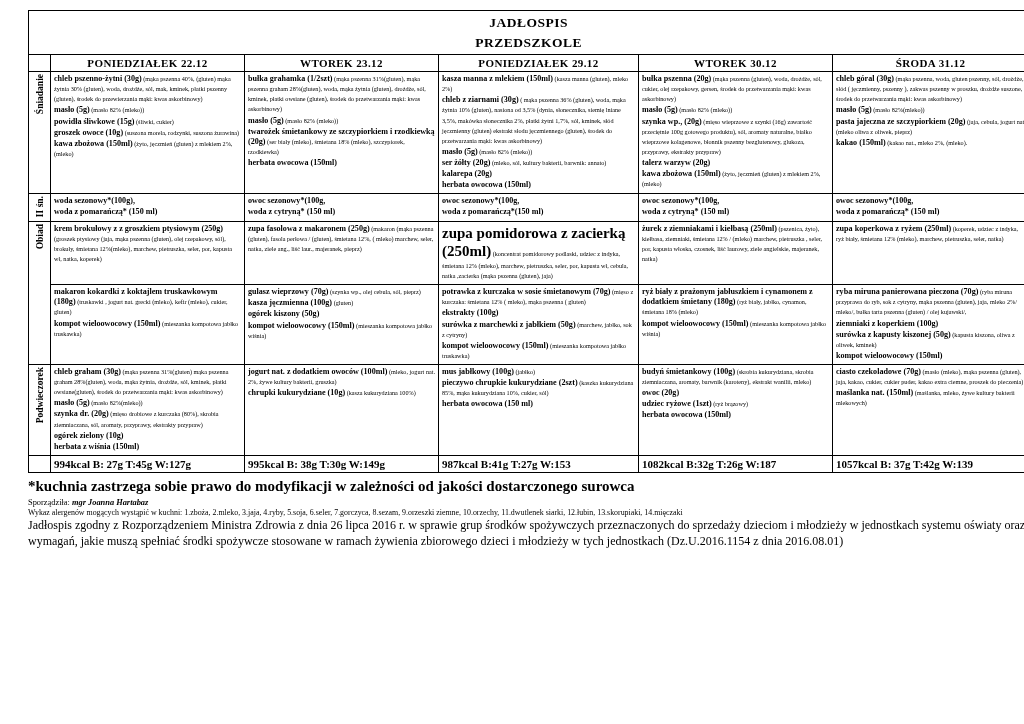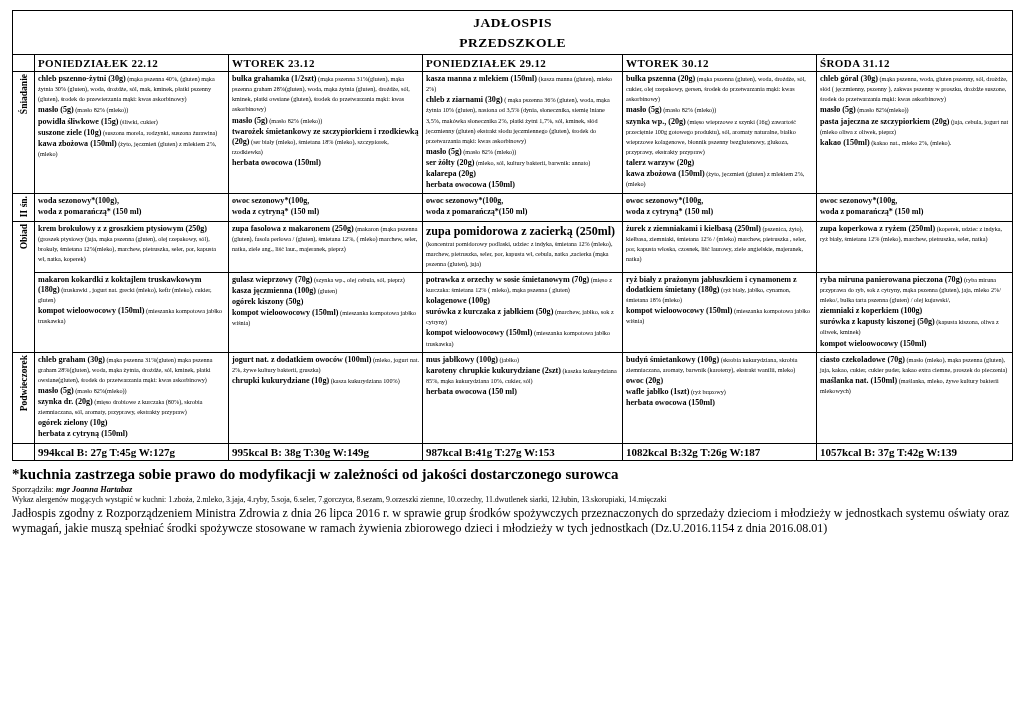--- a/index.html
+++ b/index.html
@@ -12,21 +12,21 @@
     height: 724px;
     font-family: "Liberation Serif", serif;
     color: #000;
     overflow: hidden;
   }
   .page {
     position: relative;
     width: 1024px;
     height: 724px;
     box-sizing: border-box;
-    padding: 10px 12px 4px 12px;
+    padding: 10px 12px 4px 28px;
   }
   table.menu {
     width: 1000px;
     border-collapse: collapse;
     table-layout: fixed;
   }
   table.menu td, table.menu th {
     border: 1px solid #000;
     vertical-align: top;
     padding: 2px 3px;
@@ -51,20 +51,21 @@
     padding: 0;
   }
   .rowlabel span {
     display: block;
     writing-mode: vertical-rl;
     transform: rotate(180deg);
     white-space: nowrap;
     margin: 0 auto;
   }
   .dayhead {
+    text-align: center;
     font-weight: bold;
     font-size: 11px;
     letter-spacing: 0.4px;
     padding: 5px 2px;
   }
   .cell {
     font-size: 8.1px;
     line-height: 1.25;
   }
   .cell p {
@@ -77,21 +78,21 @@
     font-size: 6.2px;
     font-weight: normal;
     line-height: 1.18;
   }
   .kcal {
     font-size: 11px;
     font-weight: bold;
     padding: 5px 4px;
   }
   .big .b {
-    font-size: 12px;
+    font-size: 15px;
   }
   .footer {
     margin-top: 4px;
     font-size: 8.2px;
     line-height: 1.32;
     width: 1000px;
   }
   .footer .f1 {
     font-weight: bold;
     font-size: 15px;
@@ -137,21 +138,21 @@
         <td class="dayhead">ŚRODA 31.12</td>
       </tr>
       <tr>
         <td class="rowlabel">
             <span>Śniadanie</span>
           </td>
         <td class="cell">
             <p><span class="b">chleb pszenno-żytni (30g)</span><span class="sm"> (mąka pszenna 40%, (gluten) mąka żytnia 30% (gluten), woda, drożdże, sól, mak, kminek, płatki pszenny (gluten), środek do przewierzania mąki: kwas askorbinowy)</span></p>
             <p><span class="b">masło (5g)</span><span class="sm"> (masło 82% (mleko))</span></p>
             <p><span class="b">powidła śliwkowe (15g)</span><span class="sm"> (śliwki, cukier)</span></p>
-            <p><span class="b">suszone ziele (10g)</span><span class="sm"> (suszona morela, rodzynki, suszona żurawina)</span></p>
+            <p><span class="b">groszek owoce (10g)</span><span class="sm"> (suszona morela, rodzynki, suszona żurawina)</span></p>
             <p><span class="b">kawa zbożowa (150ml)</span><span class="sm"> (żyto, jęczmień (gluten) z mlekiem 2%, (mleko)</span></p>
           </td>
         <td class="cell">
             <p><span class="b">bułka grahamka (1/2szt)</span><span class="sm"> (mąka pszenna 31%(gluten), mąka pszenna graham 28%(gluten), woda, mąka żytnia (gluten), drożdże, sól, kminek, płatki owsiane (gluten), środek do przetwarzania mąki: kwas askorbinowy)</span></p>
             <p><span class="b">masło (5g)</span><span class="sm"> (masło 82% (mleko))</span></p>
             <p><span class="b">twarożek śmietankowy ze szczypiorkiem i rzodkiewką (20g)</span><span class="sm"> (ser biały (mleko), śmietana 18% (mleko), szczypiorek, rzodkiewka)</span></p>
             <p><span class="b">herbata owocowa (150ml)</span></p>
           </td>
         <td class="cell">
             <p><span class="b">kasza manna z mlekiem (150ml)</span><span class="sm"> (kasza manna (gluten), mleko 2%)</span></p>
@@ -225,23 +226,23 @@
             <p><span class="b">makaron kokardki z koktajlem truskawkowym (180g)</span><span class="sm"> (truskawki , jogurt nat. grecki (mleko), kefir (mleko), cukier, gluten)</span></p>
             <p><span class="b">kompot wieloowocowy (150ml)</span><span class="sm"> (mieszanka kompotowa jabłko truskawka)</span></p>
           </td>
         <td class="cell">
             <p><span class="b">gulasz wieprzowy (70g)</span><span class="sm"> (szynka wp., olej cebula, sól, pieprz)</span></p>
             <p><span class="b">kasza jęczmienna (100g)</span><span class="sm"> (gluten)</span></p>
             <p><span class="b">ogórek kiszony (50g)</span></p>
             <p><span class="b">kompot wieloowocowy (150ml)</span><span class="sm"> (mieszanka kompotowa jabłko wiśnia)</span></p>
           </td>
         <td class="cell">
-            <p><span class="b">potrawka z orzechy w sosie śmietanowym (70g)</span><span class="sm"> (mięso z kurczaka: śmietana 12% ( mleko), mąka pszenna ( gluten)</span></p>
-            <p><span class="b">kolagenowe (100g)</span></p>
-            <p><span class="b">surówka z kurczaka z jabłkiem (50g)</span><span class="sm"> (marchew, jabłko, sok z cytryny)</span></p>
+            <p><span class="b">potrawka z kurczaka w sosie śmietanowym (70g)</span><span class="sm"> (mięso z kurczaka: śmietana 12% ( mleko), mąka pszenna ( gluten)</span></p>
+            <p><span class="b">ekstrakty (100g)</span></p>
+            <p><span class="b">surówka z marchewki z jabłkiem (50g)</span><span class="sm"> (marchew, jabłko, sok z cytryny)</span></p>
             <p><span class="b">kompot wieloowocowy (150ml)</span><span class="sm"> (mieszanka kompotowa jabłko truskawka)</span></p>
           </td>
         <td class="cell">
             <p><span class="b">ryż biały z prażonym jabłuszkiem i cynamonem z dodatkiem śmietany (180g)</span><span class="sm"> (ryż biały, jabłko, cynamon, śmietana 18% (mleko)</span></p>
             <p><span class="b">kompot  wieloowocowy (150ml)</span><span class="sm"> (mieszanka kompotowa jabłko wiśnia)</span></p>
           </td>
         <td class="cell">
             <p><span class="b">ryba miruna panierowana pieczona (70g)</span><span class="sm"> (ryba miruna przyprawa do ryb, sok z cytryny, mąka pszenna (gluten), jaja, mleko 2%/ mleko/, bułka tarta pszenna (gluten) / olej kujawski/,</span></p>
             <p><span class="b">ziemniaki z koperkiem (100g)</span></p>
             <p><span class="b">surówka z kapusty kiszonej (50g)</span><span class="sm"> (kapusta kiszona, oliwa z oliwek, kminek)</span></p>
@@ -250,35 +251,35 @@
       </tr>
       <tr>
         <td class="rowlabel">
             <span>Podwieczorek</span>
           </td>
         <td class="cell">
             <p><span class="b">chleb graham (30g)</span><span class="sm"> (mąka pszenna 31%(gluten) mąka pszenna graham 28%(gluten), woda, mąka żytnia, drożdże, sól, kminek, płatki owsiane(gluten), środek do przetwarzania mąki: kwas askorbinowy)</span></p>
             <p><span class="b">masło (5g)</span><span class="sm"> (masło 82%(mleko))</span></p>
             <p><span class="b">szynka dr. (20g)</span><span class="sm"> (mięso drobiowe z kurczaka (80%), skrobia ziemniaczana, sól, aromaty, przyprawy, ekstrakty przypraw)</span></p>
             <p><span class="b">ogórek zielony (10g)</span></p>
-            <p><span class="b">herbata z cytryną (150ml)</span></p>
+            <p><span class="b">herbata z wiśnia (150ml)</span></p>
           </td>
         <td class="cell">
             <p><span class="b">jogurt nat. z dodatkiem owoców (100ml)</span><span class="sm"> (mleko, jogurt nat. 2%, żywe kultury bakterii, gruszka)</span></p>
             <p><span class="b">chrupki kukurydziane (10g)</span><span class="sm"> (kasza kukurydziana 100%)</span></p>
           </td>
         <td class="cell">
             <p><span class="b">mus jabłkowy (100g)</span><span class="sm"> (jabłko)</span></p>
-            <p><span class="b">karoteny chrupkie kukurydziane (2szt)</span><span class="sm"> (kaszka kukurydziana 85%, mąka kukurydziana 10%, cukier, sól)</span></p>
+            <p><span class="b">pieczywo chrupkie kukurydziane (2szt)</span><span class="sm"> (kaszka kukurydziana 85%, mąka kukurydziana 10%, cukier, sól)</span></p>
             <p><span class="b">herbata owocowa (150 ml)</span></p>
           </td>
         <td class="cell">
             <p><span class="b">budyń śmietankowy (100g)</span><span class="sm"> (skrobia kukurydziana, skrobia ziemniaczana, aromaty, barwnik (karoteny), ekstrakt wanilii, mleko)</span></p>
             <p><span class="b">owoc (20g)</span></p>
-            <p><span class="b">wafle jabłko (1szt)</span><span class="sm"> (ryż brązowy)</span></p>
+            <p><span class="b">udziec ryżowe (1szt)</span><span class="sm"> (ryż brązowy)</span></p>
             <p><span class="b">herbata owocowa (150ml)</span></p>
           </td>
         <td class="cell">
             <p><span class="b">ciasto czekoladowe (70g)</span><span class="sm"> (masło (mleko), mąka pszenna (gluten), jaja, kakao, cukier, cukier puder, kakao extra ciemne, proszek do pieczenia)</span></p>
             <p><span class="b">maślanka nat. (150ml)</span><span class="sm"> (maślanka, mleko, żywe kultury bakterii mlekowych)</span></p>
           </td>
       </tr>
       <tr>
         <td class="rowlabel"></td>
         <td class="kcal">994kcal B: 27g T:45g  W:127g</td>

